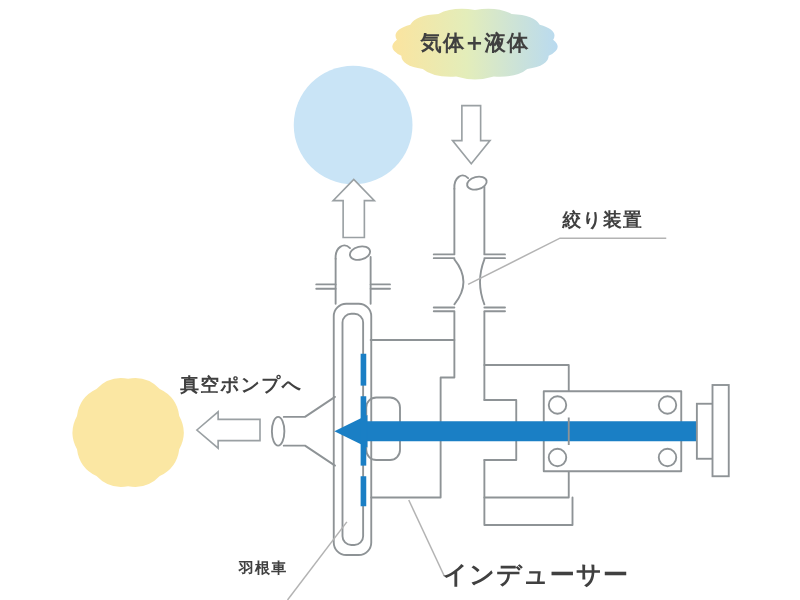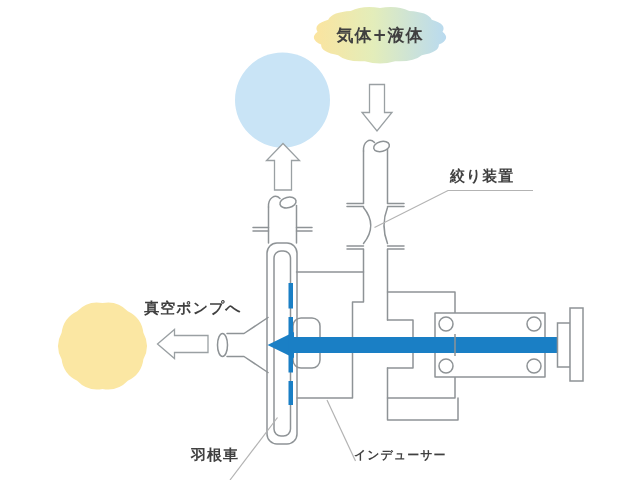--- a/index.html
+++ b/index.html
@@ -91,16 +91,16 @@
   <g fill="none" stroke-width="1.2" stroke="#b3b3b3">
     <path d="M374.5,227.5 L448,190.5 L533,190.5"></path>
     <path d="M277.5,417.5 L230,480"></path>
     <path d="M327,400 L355.5,461"></path>
   </g>
 </svg>
 
 <div class="lbl center" style="left:310px;top:27px;width:140px;font-size:17px;">気体+液体</div>
 <div class="lbl center" style="left:118px;top:301px;width:150px;font-size:15px;">真空ポンプへ</div>
 <div class="lbl" style="left:450px;top:169px;font-size:15px;">絞り装置</div>
-<div class="lbl" style="left:191px;top:448px;font-size:15px;">羽根車</div>
-<div class="lbl" style="left:354px;top:449px;font-size:12px;">インデューサー</div>
+<div class="lbl" style="left:191px;top:448px;font-size:12px;">羽根車</div>
+<div class="lbl" style="left:354px;top:449px;font-size:20px;">インデューサー</div>
 
 </div>
 
 </body></html>

